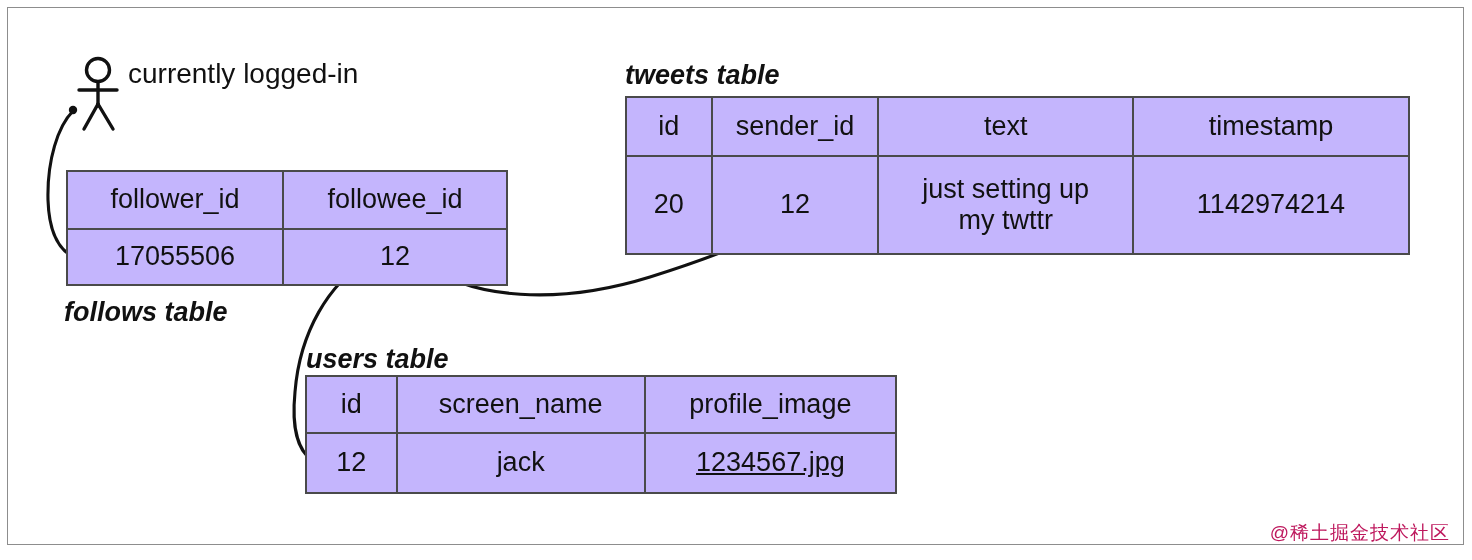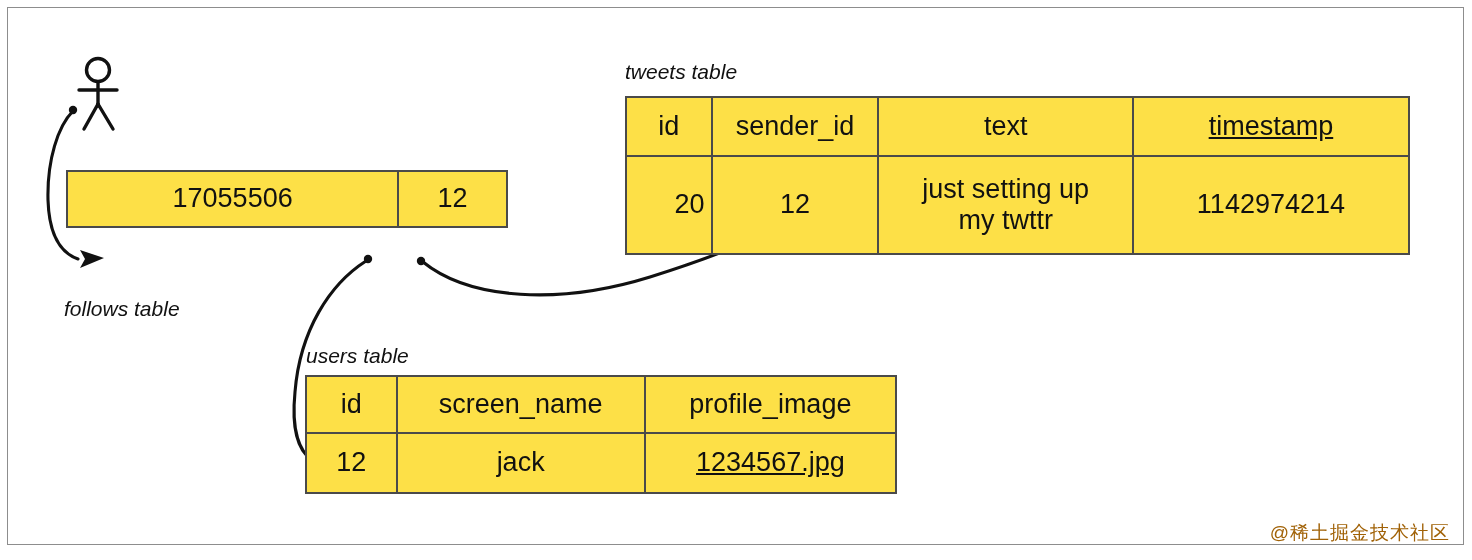--- a/index.html
+++ b/index.html
@@ -24,42 +24,43 @@
     width: 1457px;
     height: 538px;
     border: 1px solid #8d8d8d;
     box-sizing: border-box;
     background: #ffffff;
   }
   
   .db-table {
     position: absolute;
     border-collapse: collapse;
-    background: #fde047;
+    background: #c4b5fd;
   }
   .db-table td {
     border: 2px solid #4a4a4a;
     text-align: center;
     vertical-align: middle;
     color: #111;
     font-size: 27px;
     font-weight: 400;
     line-height: 1.16;
     padding: 0 6px;
     box-sizing: border-box;
   }
   .db-table td.hdr { font-size: 27px; }
 
   
   .tbl-label {
     position: absolute;
     font-style: italic;
-    font-size: 21px;
+    font-size: 27px;
     color: #111;
     white-space: nowrap;
+    font-weight: bold;
   }
 
   
   .anno {
     position: absolute;
     font-size: 28px;
     color: #111;
     line-height: 1.38;
     white-space: nowrap;
   }
@@ -72,21 +73,21 @@
     height: 560px;
     pointer-events: none;
   }
 
   
   .watermark {
     position: absolute;
     right: 22px;
     bottom: 14px;
     font-size: 19px;
-    color: #a16207;
+    color: #be185d;
     letter-spacing: 1px;
     white-space: nowrap;
   }
 </style>
 </head>
 <body>
 
 <div id="canvas">
 
   <div class="frame"></div>
@@ -114,43 +115,48 @@
     </g>
 
     <g>
       <circle cx="421" cy="261" r="4.2" fill="#111"></circle>
       <path d="M423,262 C470,300 560,305 650,277 C720,255 775,232 800,212" fill="none" stroke="#111" stroke-width="3.1" stroke-linecap="round"></path>
       <path d="M806,207 L781,213 L791,220 L790,232 Z" fill="#111"></path>
     </g>
   </svg>
 
   <div class="anno" style="left:128px; top:55px;">
+    <div>currently logged-in</div>
   </div>
 
   <table class="db-table" style="left:66px; top:170px; width:442px;">
     <tbody>
+        <tr>
+      <td class="hdr" style="width:217px; height:58px;">follower_id</td>
+      <td class="hdr" style="width:225px; height:58px;">followee_id</td>
+    </tr>
     <tr>
       <td style="height:56px;">17055506</td>
       <td style="height:56px;">12</td>
     </tr>
   </tbody>
     </table>
   <div class="tbl-label" style="left:64px; top:297px;">follows table</div>
 
   <div class="tbl-label" style="left:625px; top:60px;">tweets table</div>
   <table class="db-table" style="left:625px; top:96px; width:785px;">
     <tbody>
         <tr>
       <td class="hdr" style="width:87px; height:59px;">id</td>
       <td class="hdr" style="width:168px; height:59px;">sender_id</td>
       <td class="hdr" style="width:260px; height:59px;">text</td>
-      <td class="hdr" style="width:280px; height:59px;text-decoration:underline;">timestamp</td>
+      <td class="hdr" style="width:280px; height:59px;">timestamp</td>
     </tr>
     <tr>
-      <td style="height:98px;text-align:right;">20</td>
+      <td style="height:98px;">20</td>
       <td style="height:98px;">12</td>
       <td style="height:98px; white-space:pre-line;">just setting up
 my twttr</td>
       <td style="height:98px;">1142974214</td>
     </tr>
   </tbody>
     </table>
 
   <div class="tbl-label" style="left:306px; top:344px;">users table</div>
   <table class="db-table" style="left:305px; top:375px; width:592px;">

